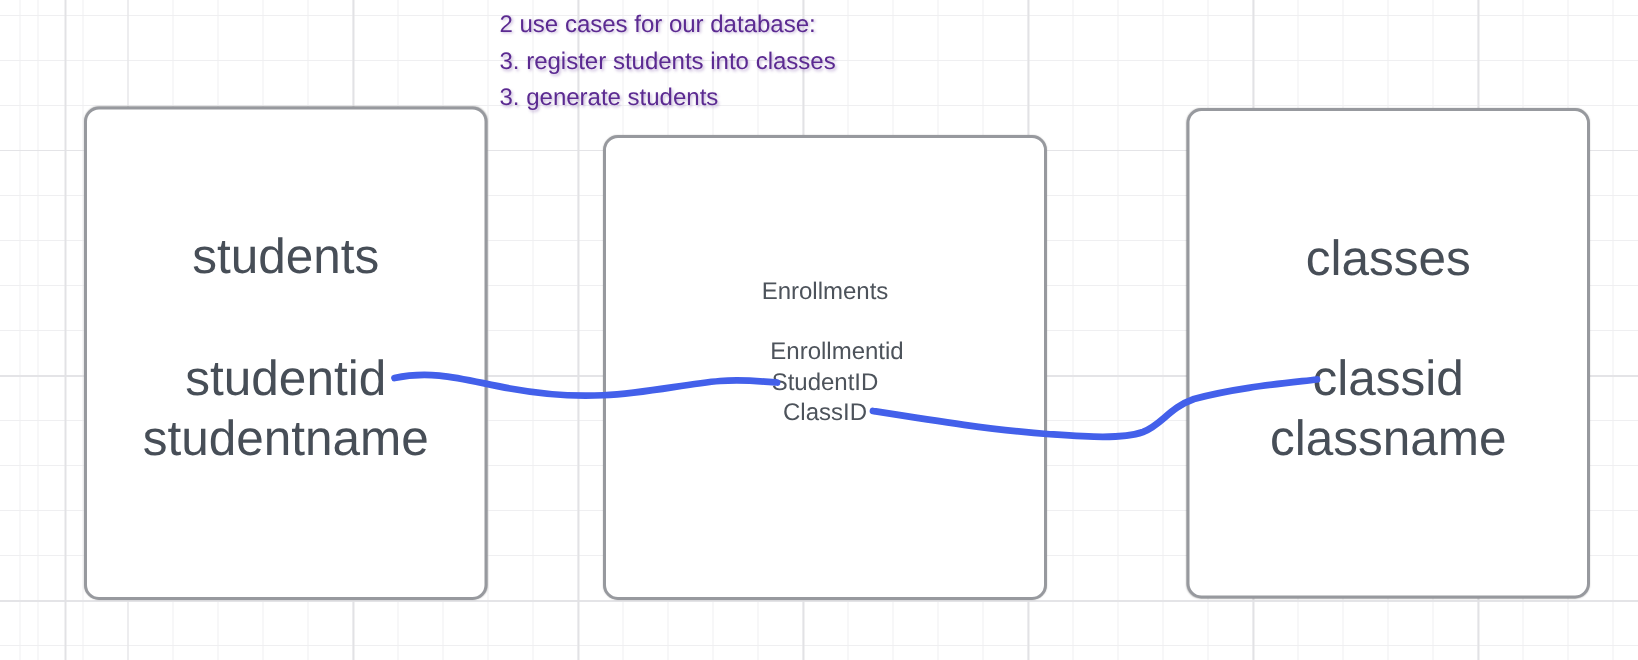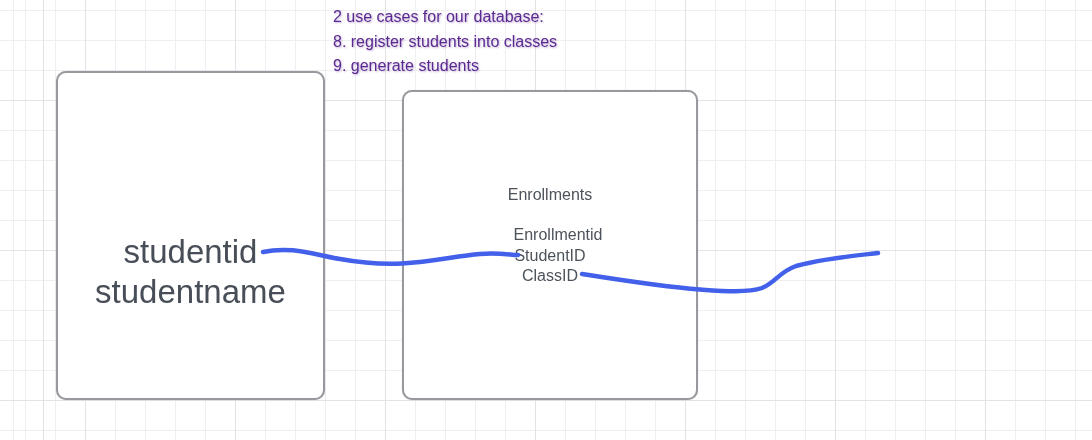--- a/index.html
+++ b/index.html
@@ -78,36 +78,42 @@
     pointer-events: stroke;
   }
 </style>
 </head>
 <body>
 
 <div id="canvas">
 
   <div class="annotation">
     <div>2 use cases for our database:</div>
-    <div>8. register students into classes</div>
-    <div>9. generate students</div>
+    <div>3. register students into classes</div>
+    <div>3. generate students</div>
   </div>
 
   <div class="entity big" id="entity-students">
+    <div class="tline" style="top:78px;">students</div>
     <div class="tline" style="top:159px;">studentid</div>
     <div class="tline" style="top:199px;">studentname</div>
   </div>
 
   <div class="entity small" id="entity-enrollments">
     <div class="tline" style="top:92px;">Enrollments</div>
     <div class="tline" style="top:132px;margin-left:16px;">Enrollmentid</div>
     <div class="tline" style="top:153px;">StudentID</div>
     <div class="tline" style="top:173px;">ClassID</div>
   </div>
 
+  <div class="entity big" id="entity-classes">
+    <div class="tline" style="top:78px;">classes</div>
+    <div class="tline" style="top:158px;">classid</div>
+    <div class="tline" style="top:198px;">classname</div>
+  </div>
 
   <svg id="connector-layer" viewBox="0 0 1092 440" xmlns="http://www.w3.org/2000/svg">
     <path d="M 263 252
              C 290 246, 312 254, 340 259
              C 362 263, 382 264.5, 402 263.5
              C 432 262, 456 256, 480 254
              C 496 252.5, 508 254.5, 518 255" stroke="#4360ea"></path>
     <path d="M 582 274
              C 620 280, 664 287, 700 289.5
              C 722 291, 748 293, 762 288

